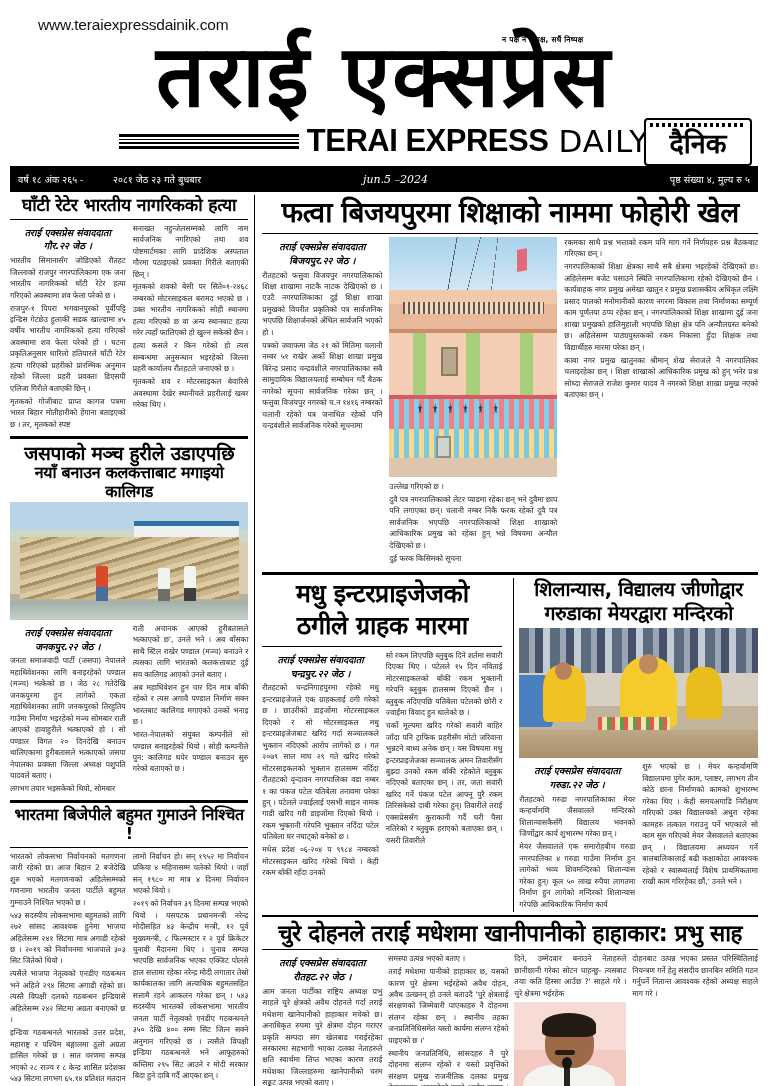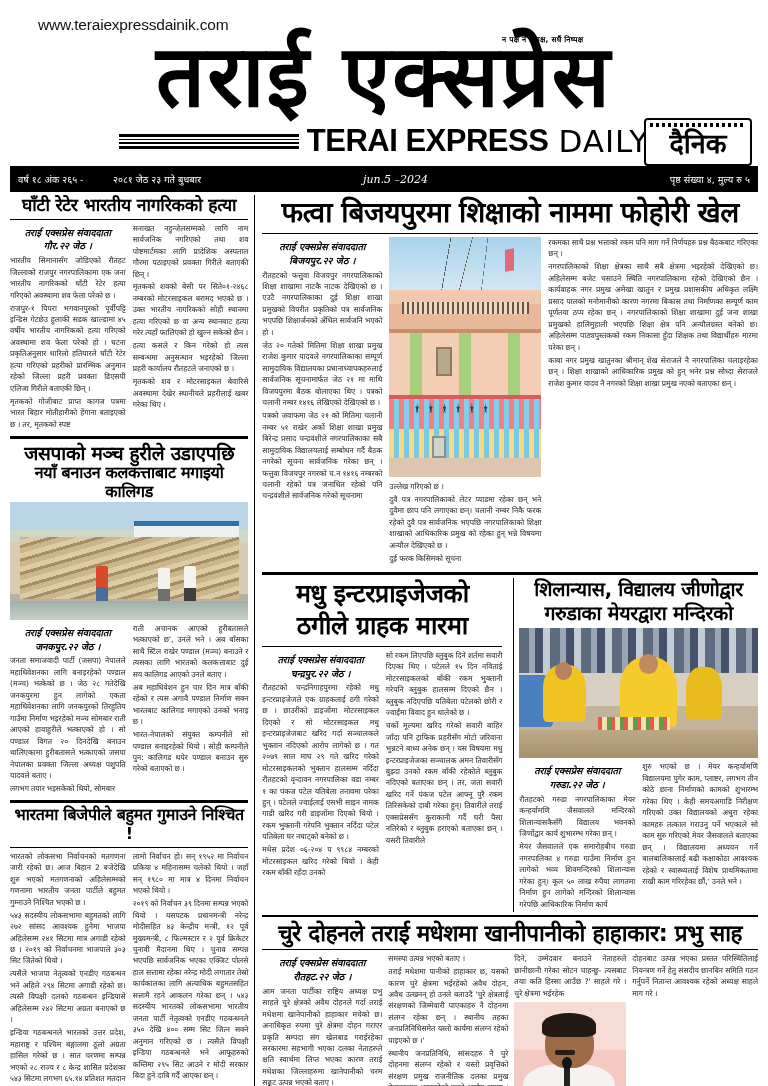--- a/index.html
+++ b/index.html
@@ -331,25 +331,24 @@
         <div class="hl hl-lead">फत्वा बिजयपुरमा शिक्षाको नाममा फोहोरी खेल</div>
         <hr class="hr-thin">
         <div style="display:flex; gap:7px;">
           <div style="width:120px;">
             <div class="byline">
               <div>तराई एक्सप्रेस संवाददाता</div>
               <div>बिजयपुर.२२ जेठ ।</div>
             </div>
             <div class="body">
               <p>रौतहटको फत्तुवा विजयपुर नगरपालिकाको शिक्षा शाखामा नाटकै नाटक देखिएको छ । एउटै नगरपालिकाका दुई शिक्षा शाखा प्रमुखको विपरीत प्रकृतिको पत्र सार्वजनिक भएपछि शिक्षार्जनको अँधिल सार्वजनि भएको हो ।</p>
-              <p>जेठ २० गतेको मितिमा शिक्षा शाखा प्रमुख राजेश कुमार यादवले नगरपालिकाका सम्पूर्ण सामुदायिक विद्यालयका प्रधानाध्यापकहरुलाई सार्वजनिक सूचनामार्फत जेठ २१ मा माथि विजयपुरमा बैठक बोलाएका थिए । पत्रको चलानी नम्बर १४१६ लेखिएको देखिएको छ ।</p>
               <p>पत्रको जवाफमा जेठ २१ को मितिमा चलानी नम्बर ५१ राखेर अर्को शिक्षा शाखा प्रमुख बिरेन्द्र प्रसाद चन्द्रवंशीले नगरपालिकाका सबै सामुदायिक विद्यालयलाई सम्बोधन गर्दै बैठक नगरेको सूचना सार्वजनिक गरेका छन् । फत्तुवा विजयपुर नगरको च.न १४१६ नम्बरको चलानी रहेको पत्र जनाधित रहेको पनि चन्द्रवंशीले सार्वजनिक गरेको सूचनामा</p>
             </div>
           </div>
-          <div style="width:152px;">
+          <div style="width:168px;">
             <div class="photo ph-bldg">
               <div class="sky-wire"></div>
                 <div class="flag"></div>
               <div class="floor1"></div>
                 <div class="railA"></div>
               <div class="mid"></div>
                 <div class="win"></div>
               <div class="balc"></div>
               <div class="star" style="left:17%"></div>
               <div class="star" style="left:26%"></div>

